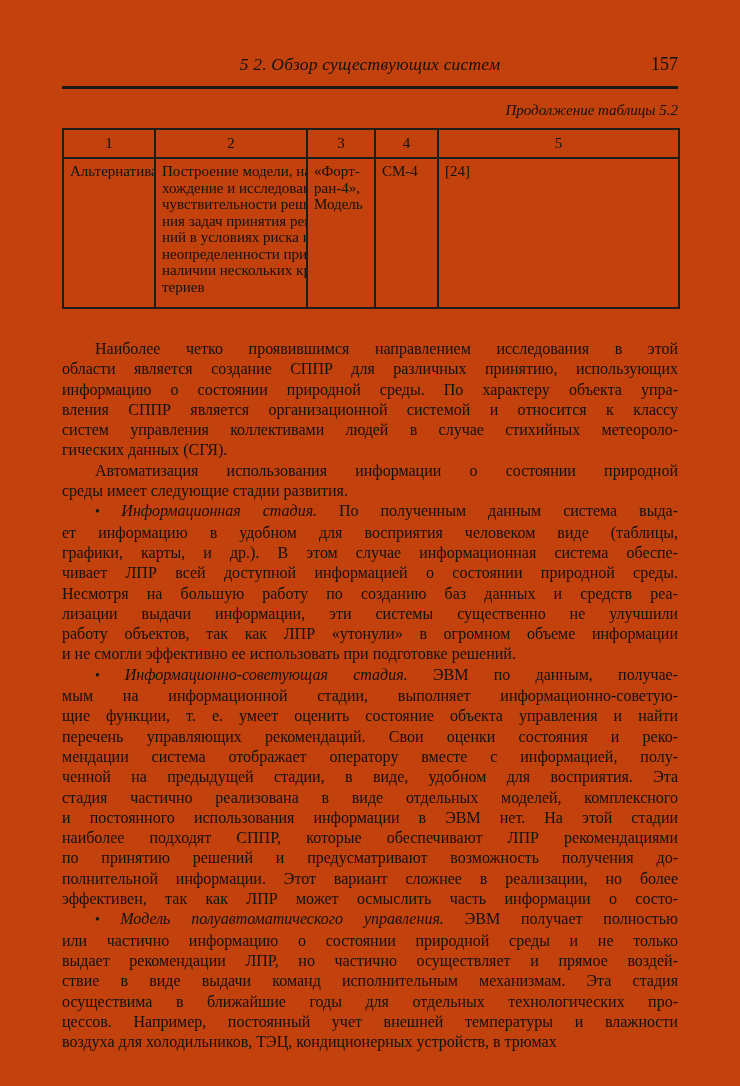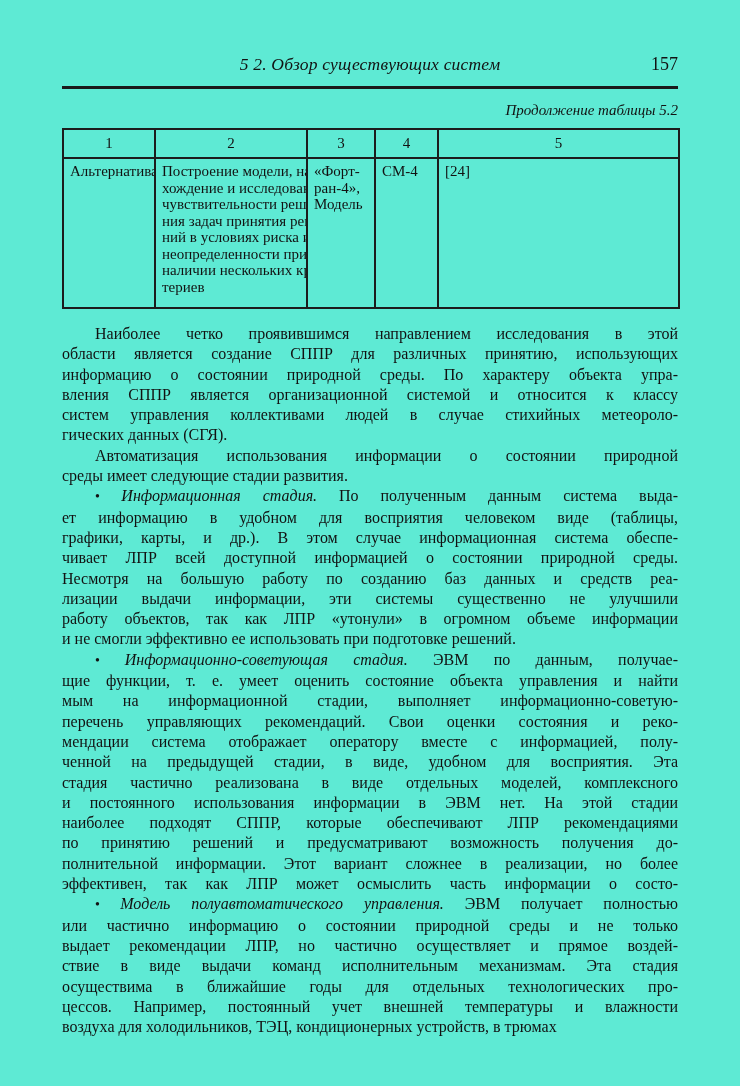--- a/index.html
+++ b/index.html
@@ -1,21 +1,21 @@
 <!DOCTYPE html>
 <html><head>
 <meta charset="utf-8">
 <style>
   html, body { margin: 0; padding: 0; background: #e8e8e8; }
   .page {
     position: relative;
     width: 740px;
     height: 1086px;
     margin: 0 auto;
-    background: #5eead4;
+    background: #c2410c;
     color: #121212;
     font-family: "Liberation Serif", "DejaVu Serif", serif;
     overflow: hidden;
   }
   .content { padding: 54px 62px 0 62px; }
 
   
   .header-row { position: relative; height: 24px; }
   .section-title {
     text-align: center;
@@ -68,21 +68,21 @@
     padding: 4px 5px 12px 6px;
     height: 124px;
     line-height: 16.5px;
   }
   .cline { white-space: nowrap; }
   .justify-lines .cline { text-align: justify; text-align-last: justify; }
   .justify-lines .cline.last { text-align-last: left; }
 
   
   .body-text {
-    margin-top: 15px;
+    margin-top: 30px;
     font-size: 16px;
     line-height: 20.3px;
   }
   .para { margin: 0; }
   .line {
     text-align: justify;
     text-align-last: justify;
   }
   .line.last { text-align-last: left; }
   .line.first { text-indent: 33px; }
@@ -162,22 +162,22 @@
           <div class="line">ет информацию в удобном для восприятия человеком виде (таблицы,</div>
           <div class="line">графики, карты, и др.). В этом случае информационная система обеспе-</div>
           <div class="line">чивает ЛПР всей доступной информацией о состоянии природной среды.</div>
           <div class="line">Несмотря на большую работу по созданию баз данных и средств реа-</div>
           <div class="line">лизации выдачи информации, эти системы существенно не улучшили</div>
           <div class="line">работу объектов, так как ЛПР «утонули» в огромном объеме информации</div>
           <div class="line last">и не смогли эффективно ее использовать при подготовке решений.</div>
         </div>
         <div class="para">
           <div class="line first"><span class="bullet">•&nbsp;</span><em>Информационно-советующая стадия.</em> ЭВМ по данным, получае-</div>
+          <div class="line">мым на информационной стадии, выполняет информационно-советую-</div>
           <div class="line">щие функции, т. е. умеет оценить состояние объекта управления и найти</div>
-          <div class="line">мым на информационной стадии, выполняет информационно-советую-</div>
           <div class="line">перечень управляющих рекомендаций. Свои оценки состояния и реко-</div>
           <div class="line">мендации система отображает оператору вместе с информацией, полу-</div>
           <div class="line">ченной на предыдущей стадии, в виде, удобном для восприятия. Эта</div>
           <div class="line">стадия частично реализована в виде отдельных моделей, комплексного</div>
           <div class="line">и постоянного использования информации в ЭВМ нет. На этой стадии</div>
           <div class="line">наиболее подходят СППР, которые обеспечивают ЛПР рекомендациями</div>
           <div class="line">по принятию решений и предусматривают возможность получения до-</div>
           <div class="line">полнительной информации. Этот вариант сложнее в реализации, но более</div>
           <div class="line">эффективен, так как ЛПР может осмыслить часть информации о состо-</div>
         </div>

